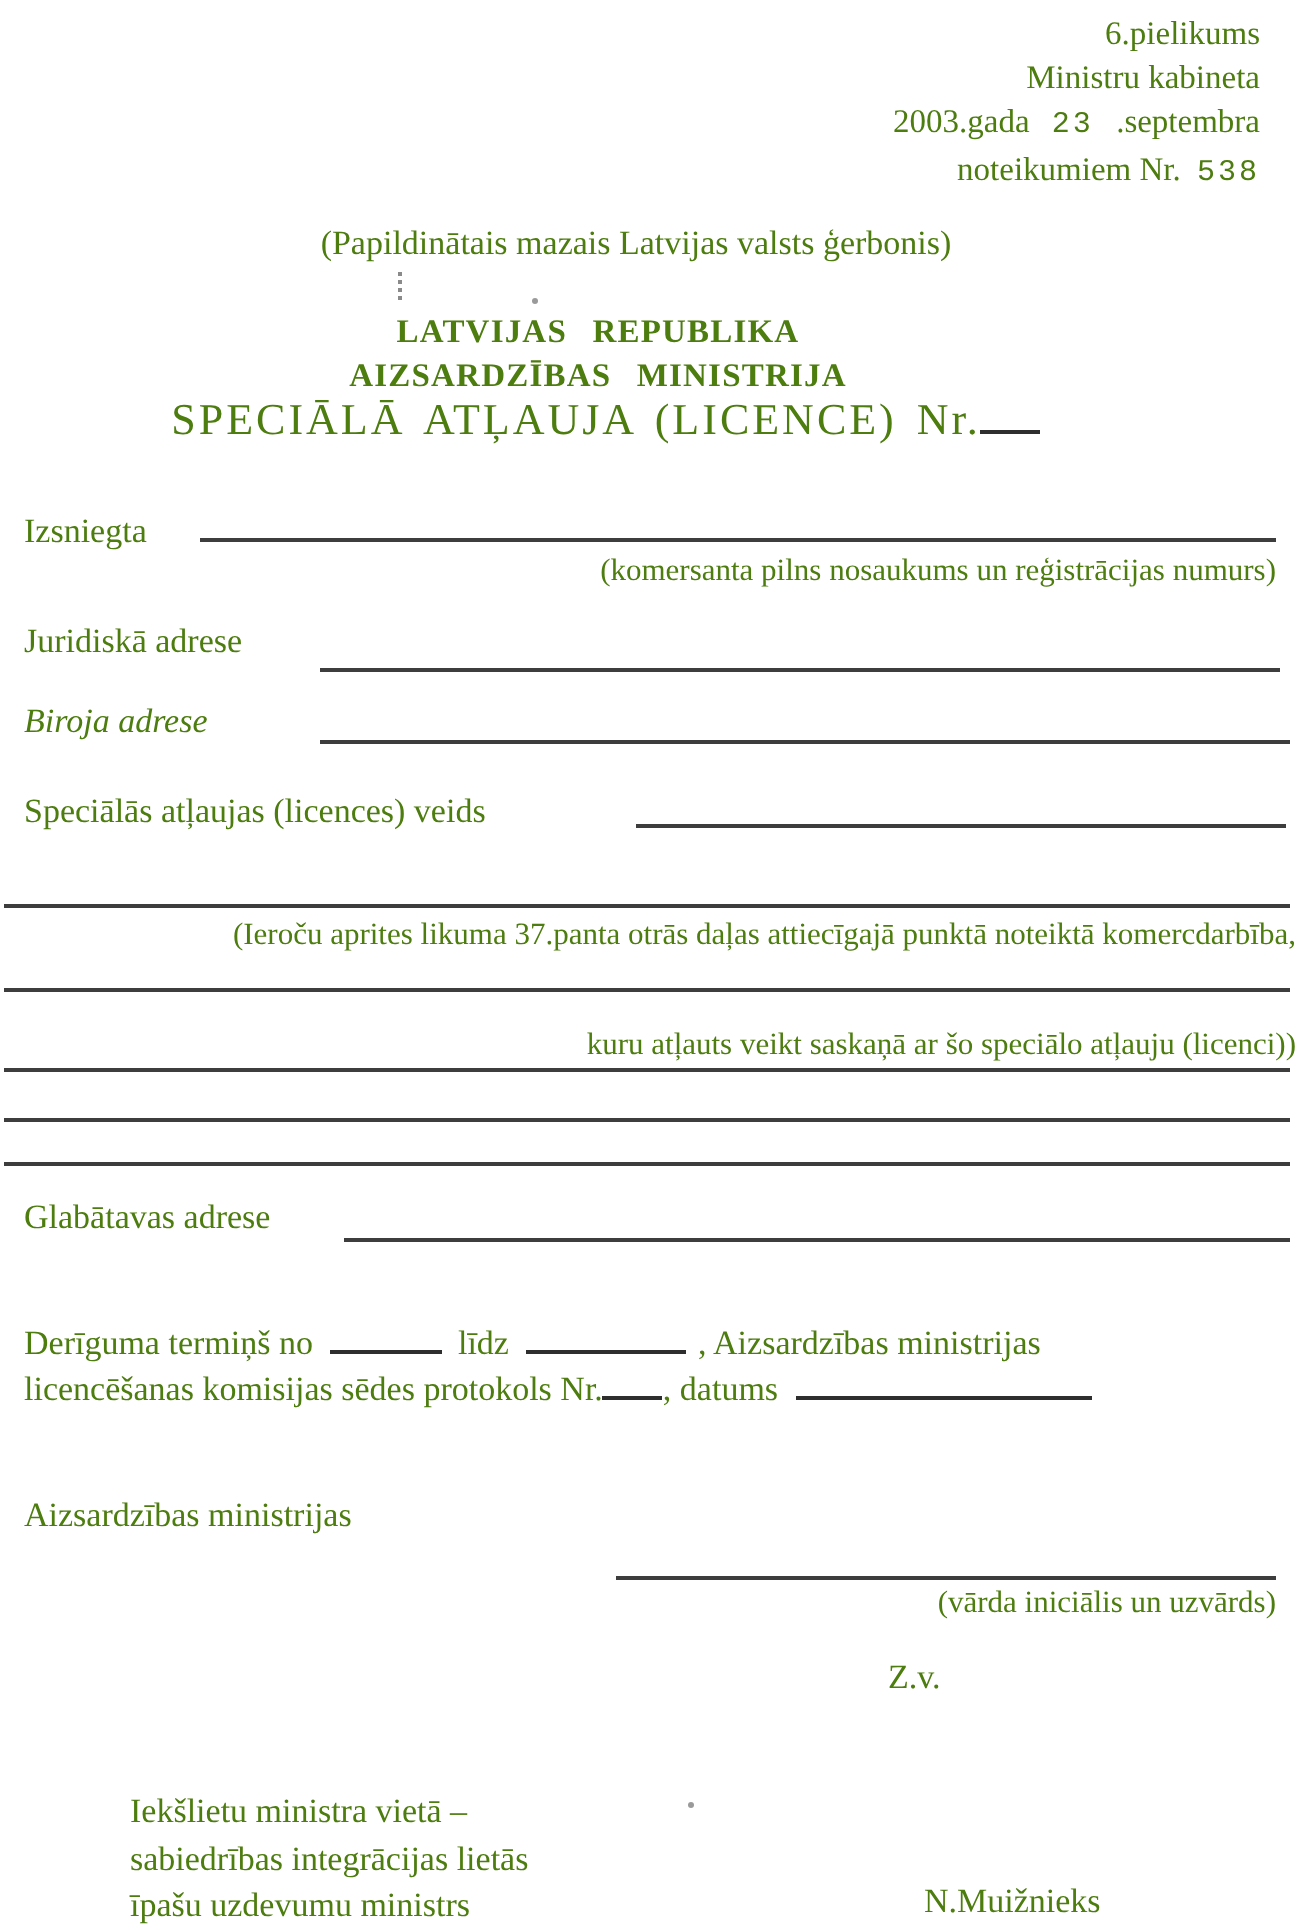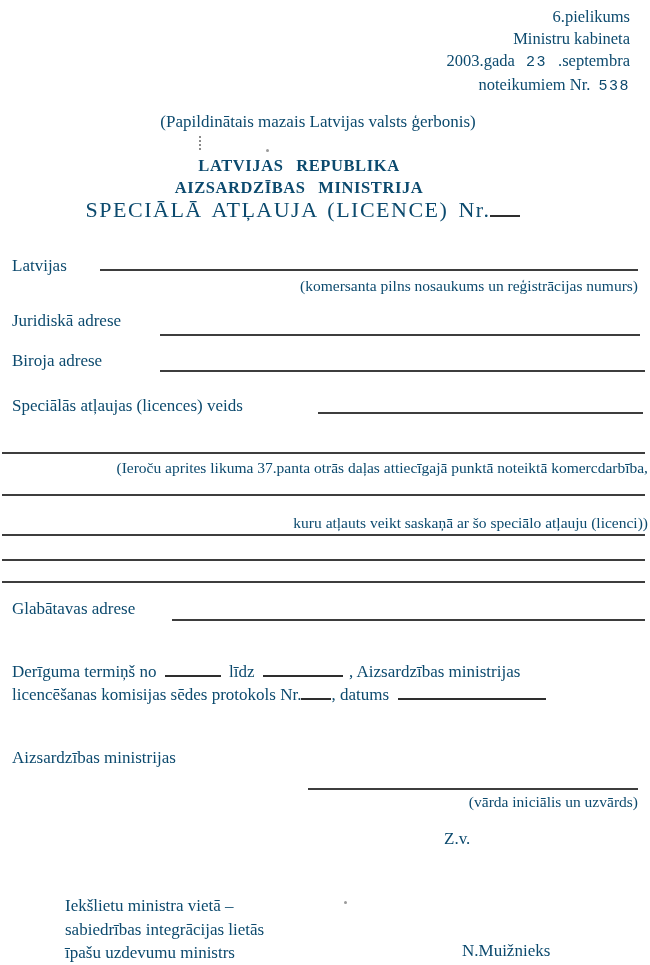--- a/index.html
+++ b/index.html
@@ -2,21 +2,21 @@
 <html><head>
 <meta charset="utf-8">
 <style>
   html,body{margin:0;padding:0;background:#e8e8e8;}
   .page{
     position:relative;
     width:650px;height:965px;
     margin:0 auto;
     background:#ffffff;
     font-family:"Liberation Serif","DejaVu Serif",serif;
-    color:#0c4a6e;
+    color:#4d7c0f;
     overflow:hidden;
   }
   .hdr-right{
     position:absolute; top:6px; right:20px;
     text-align:right; font-size:16.5px; line-height:22px;
     white-space:nowrap;
   }
   .mono{
     font-family:"Liberation Mono","DejaVu Sans Mono",monospace;
     font-size:15px; letter-spacing:1.5px;
@@ -86,28 +86,28 @@
   <div class="artifact-dotted"></div>
   <div class="artifact-dot" style="left:266px;top:149px;"></div>
   <div class="artifact-dot" style="left:344px;top:901px;"></div>
 
   <div class="head1">LATVIJAS REPUBLIKA</div>
   <div class="head2">AIZSARDZĪBAS MINISTRIJA</div>
   <div class="doc-title">
     <span>SPECIĀLĀ ATĻAUJA (LICENCE) Nr.</span><span class="blank bold" style="width:30px;"></span>
   </div>
 
-  <div class="label" style="left:12px;top:256px;">Latvijas</div>
+  <div class="label" style="left:12px;top:256px;">Izsniegta</div>
   <div class="rule" style="left:100px;top:269px;width:538px;"></div>
   <div class="caption" style="left:100px;top:277px;width:538px;">(komersanta pilns nosaukums un reģistrācijas numurs)</div>
 
   <div class="label" style="left:12px;top:311px;">Juridiskā adrese</div>
   <div class="rule" style="left:160px;top:334px;width:480px;"></div>
 
-  <div class="label" style="left:12px;top:351px;">Biroja adrese</div>
+  <div class="label" style="left:12px;top:351px;font-style:italic;">Biroja adrese</div>
   <div class="rule" style="left:160px;top:370px;width:485px;"></div>
 
   <div class="label" style="left:12px;top:396px;">Speciālās atļaujas (licences) veids</div>
   <div class="rule" style="left:318px;top:412px;width:325px;"></div>
 
   <div class="rule" style="left:2px;top:452px;width:643px;"></div>
   <div class="caption" style="left:0;top:459px;width:648px;">(Ieroču aprites likuma 37.panta otrās daļas attiecīgajā punktā noteiktā komercdarbība,</div>
 
   <div class="rule" style="left:2px;top:494px;width:643px;"></div>
   <div class="caption" style="left:0;top:514px;width:648px;">kuru atļauts veikt saskaņā ar šo speciālo atļauju (licenci))</div>

